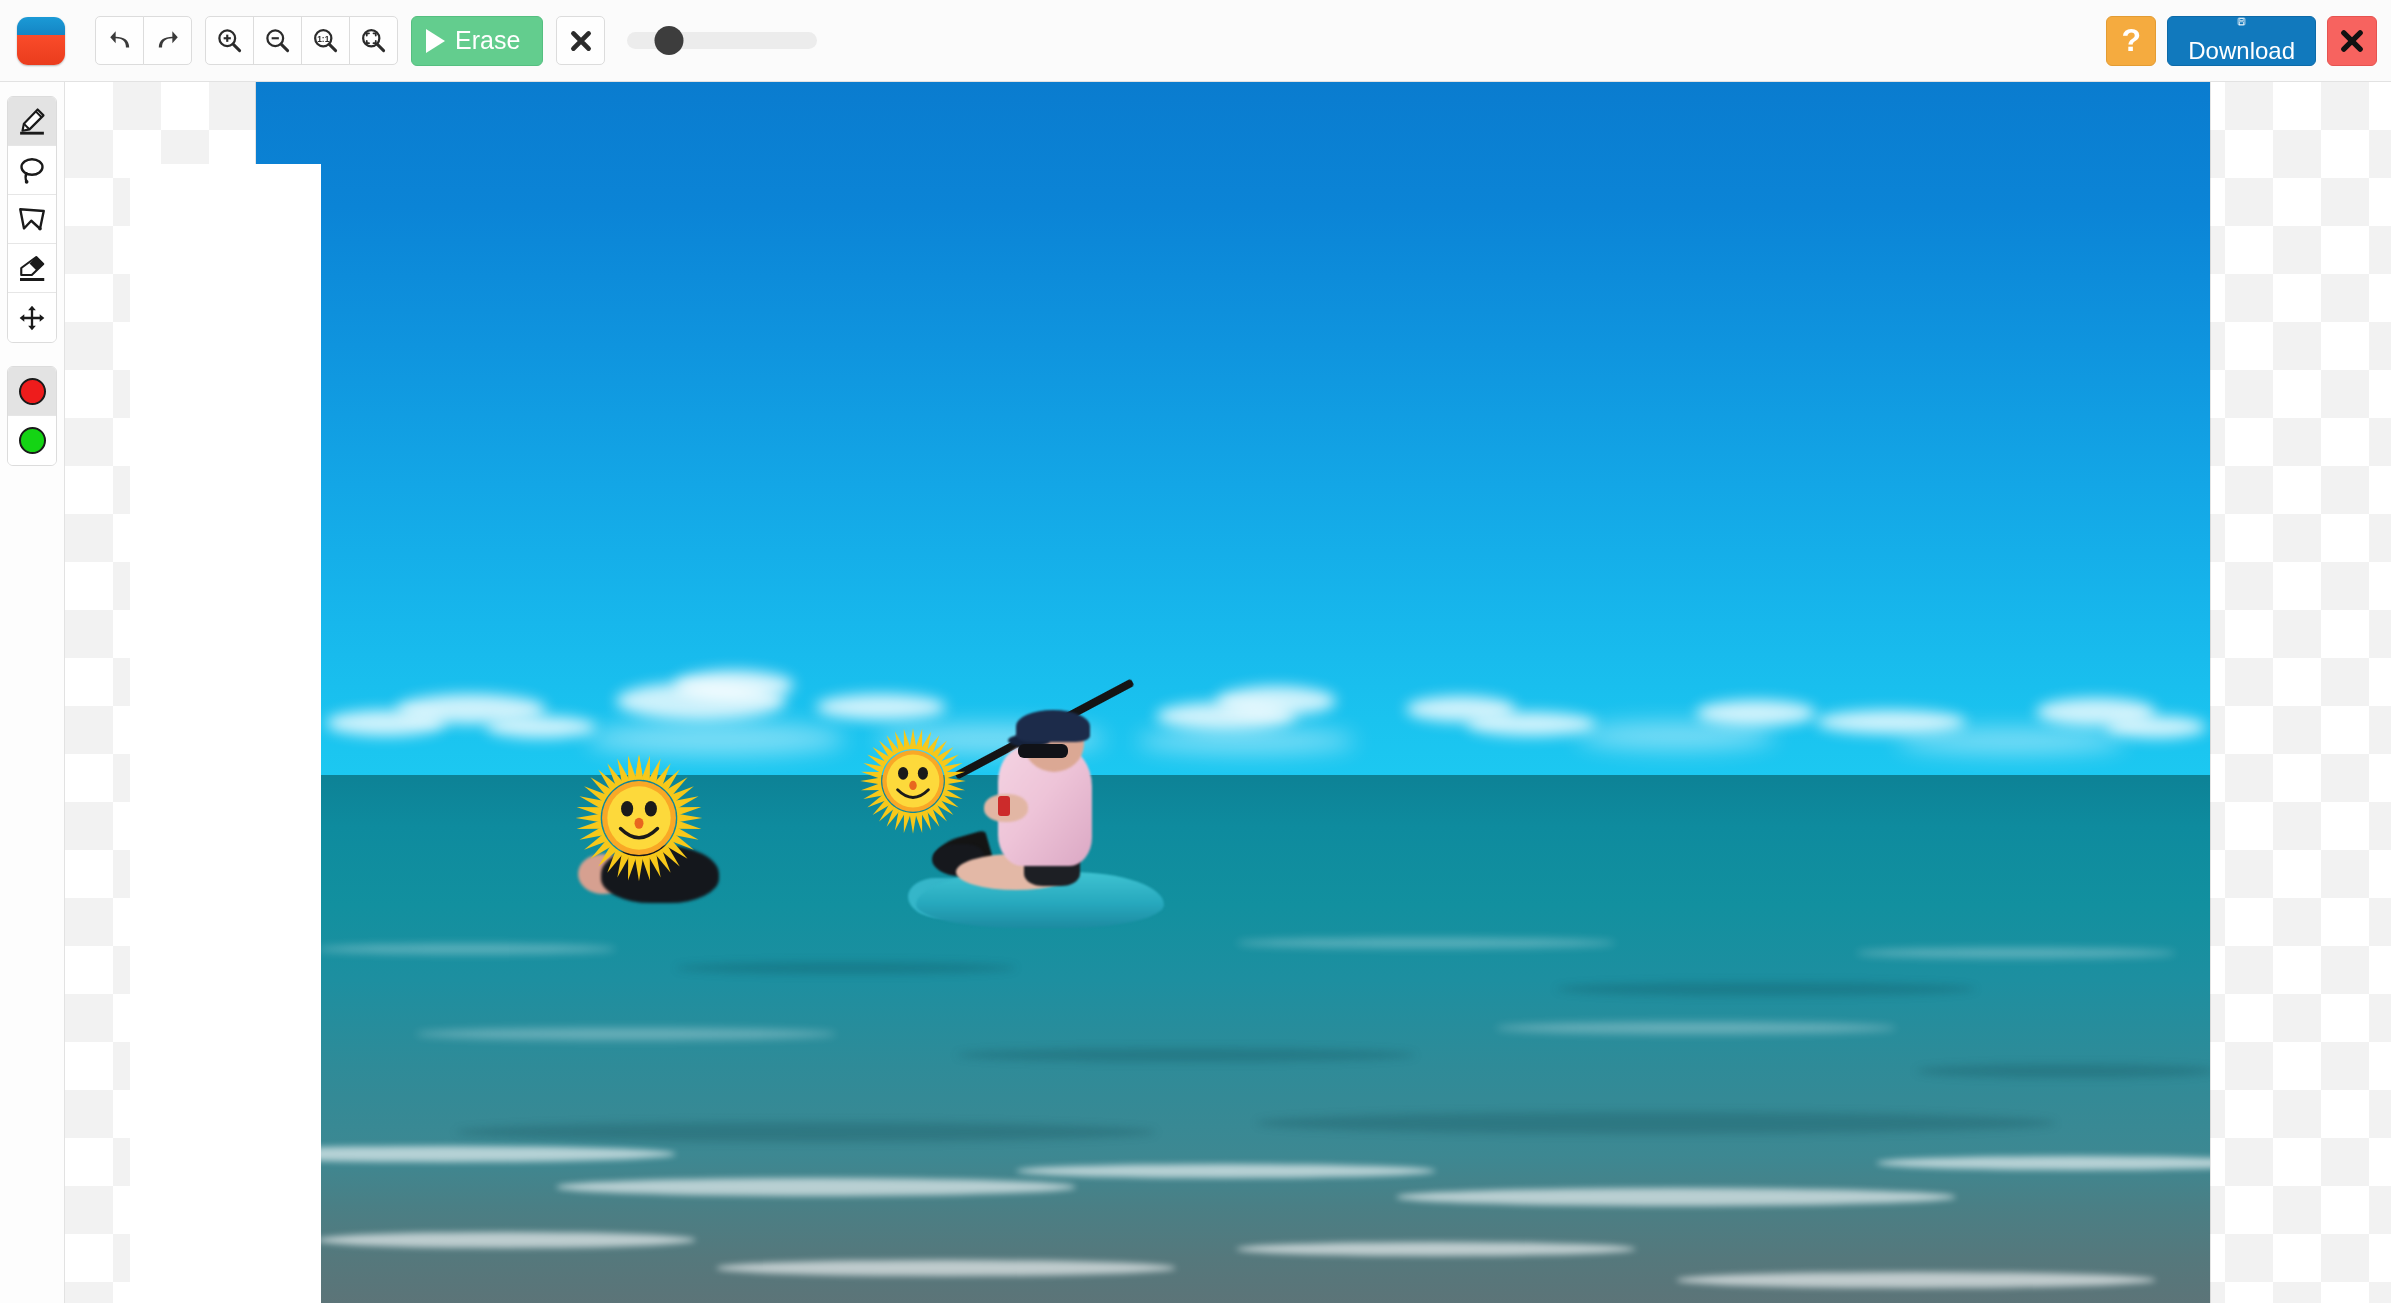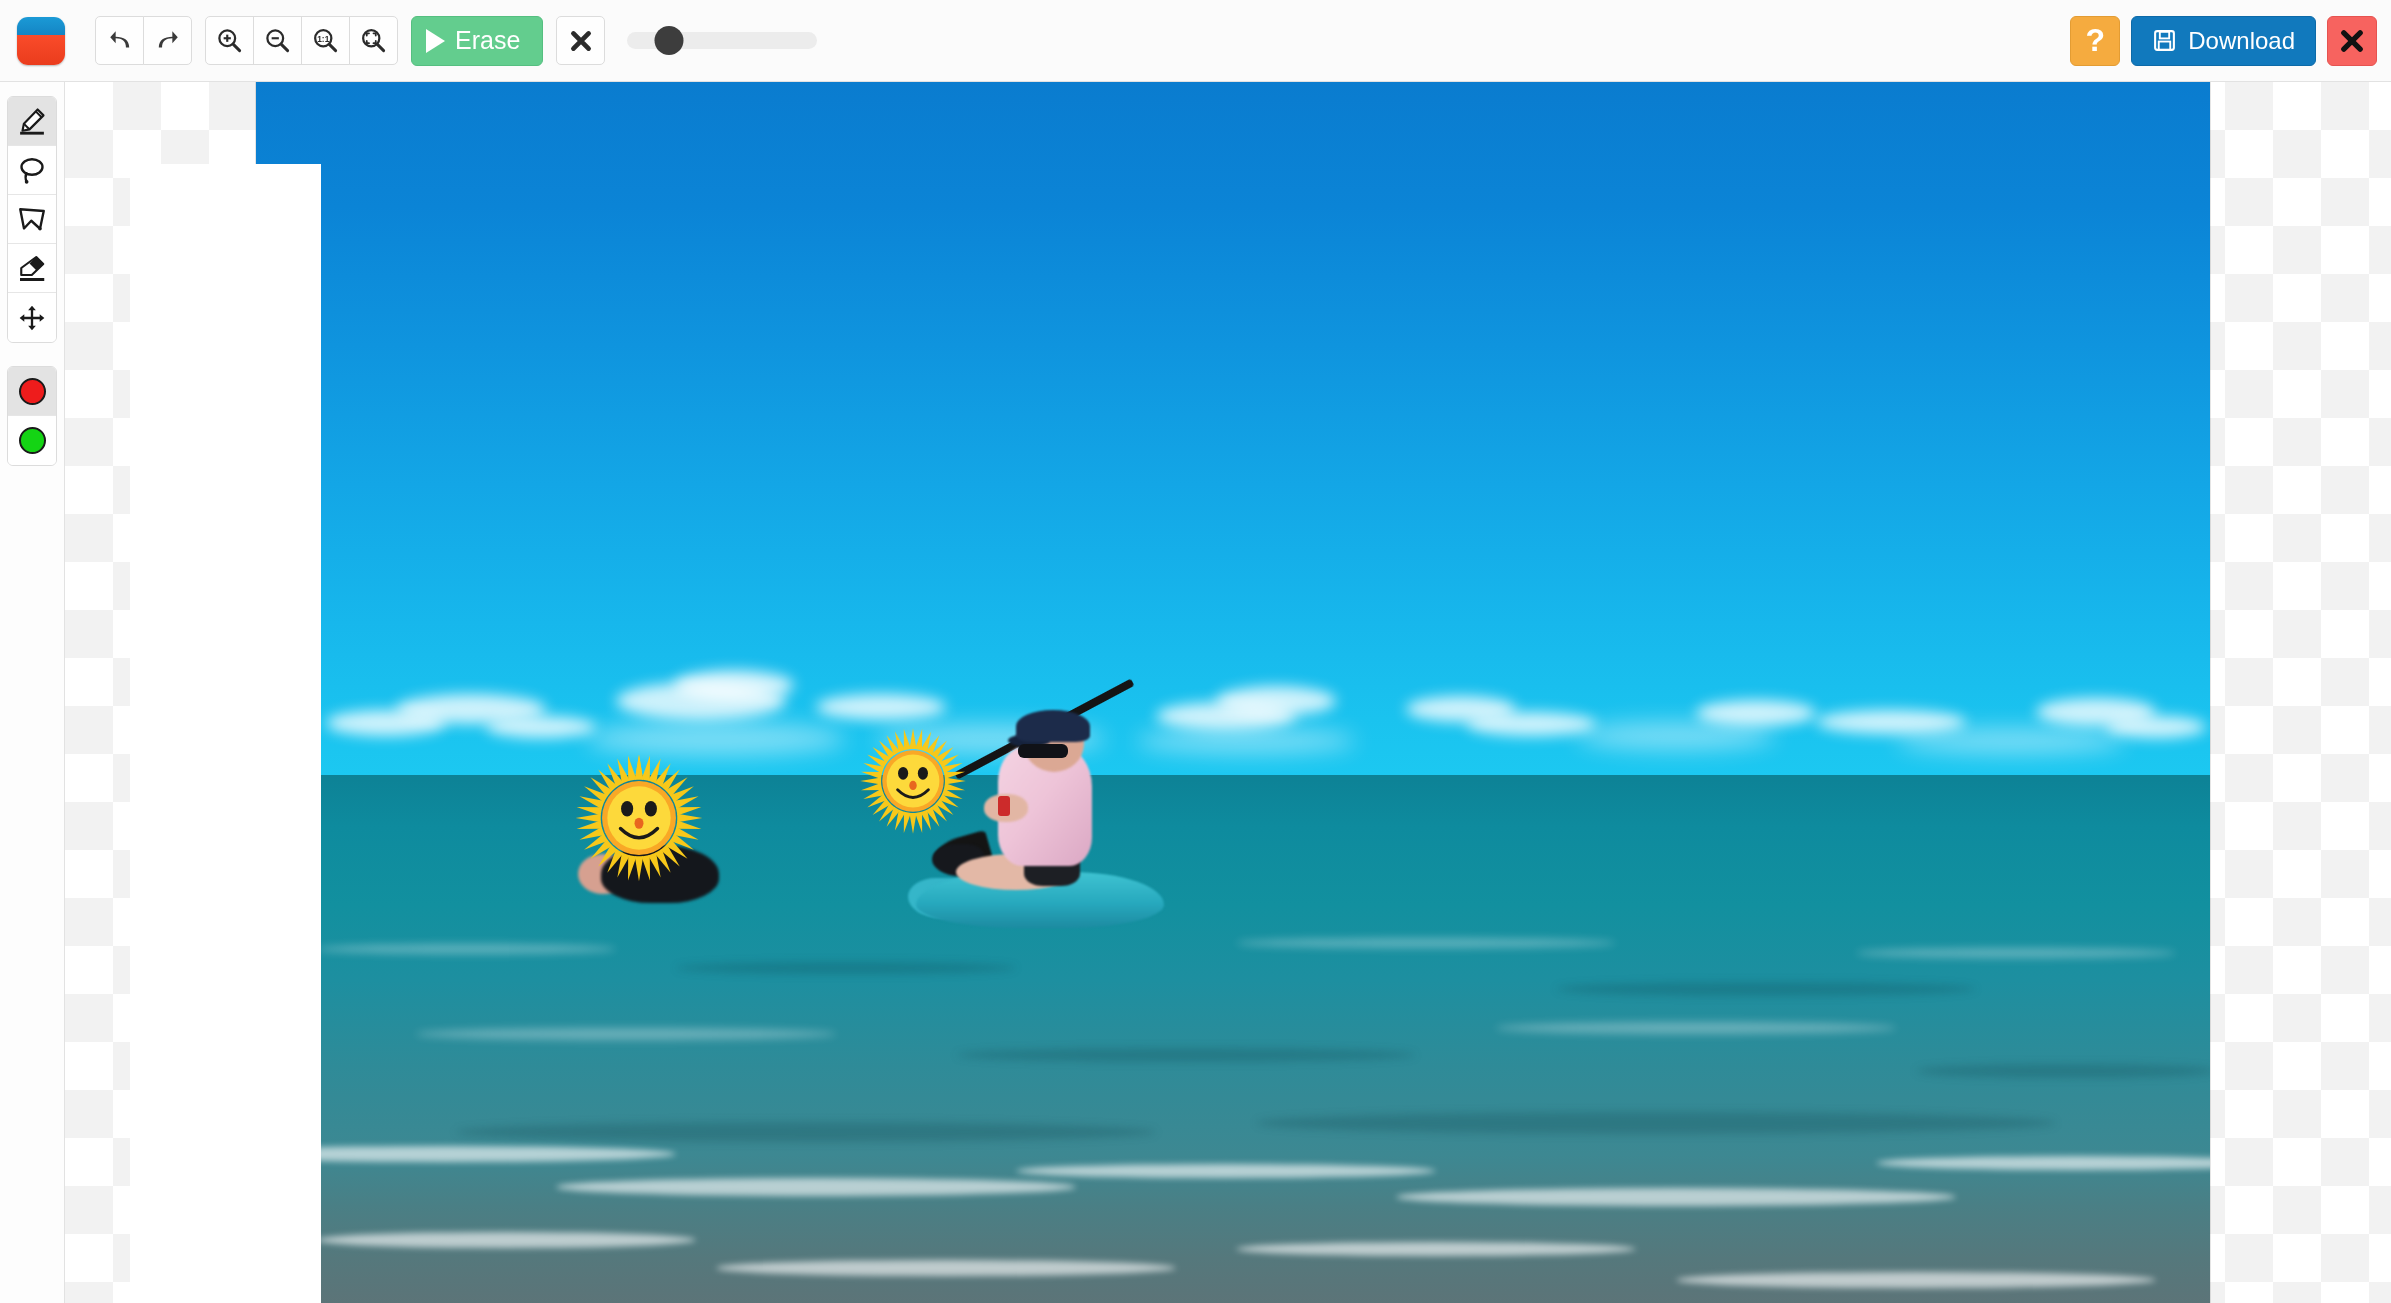--- a/index.html
+++ b/index.html
@@ -103,20 +103,21 @@
   .download-btn {
     height: 50px;
     background: #1179bd;
     border: 1px solid #0d6aa8;
     border-radius: 6px;
     color: #ffffff;
     font-size: 24px;
     display: flex; align-items: center; gap: 11px;
     padding: 0 20px;
     cursor: pointer;
+    flex-direction: column;
   }
   .close-btn {
     width: 50px; height: 50px;
     background: #f7635f;
     border: 1px solid #e65350;
     border-radius: 6px;
     display: flex; align-items: center; justify-content: center;
     cursor: pointer;
   }
 

